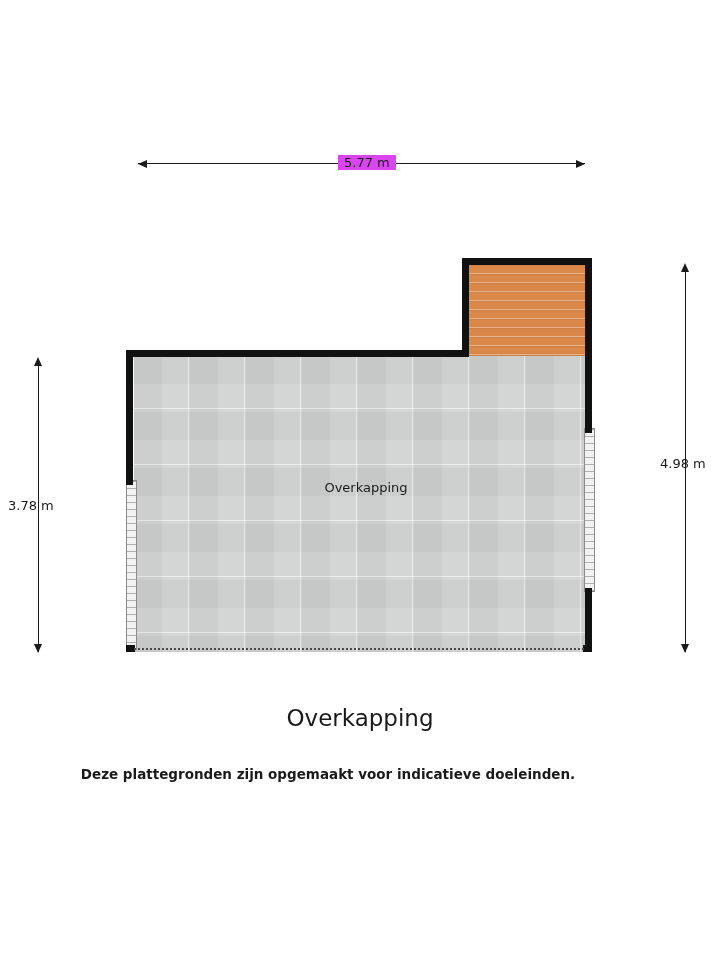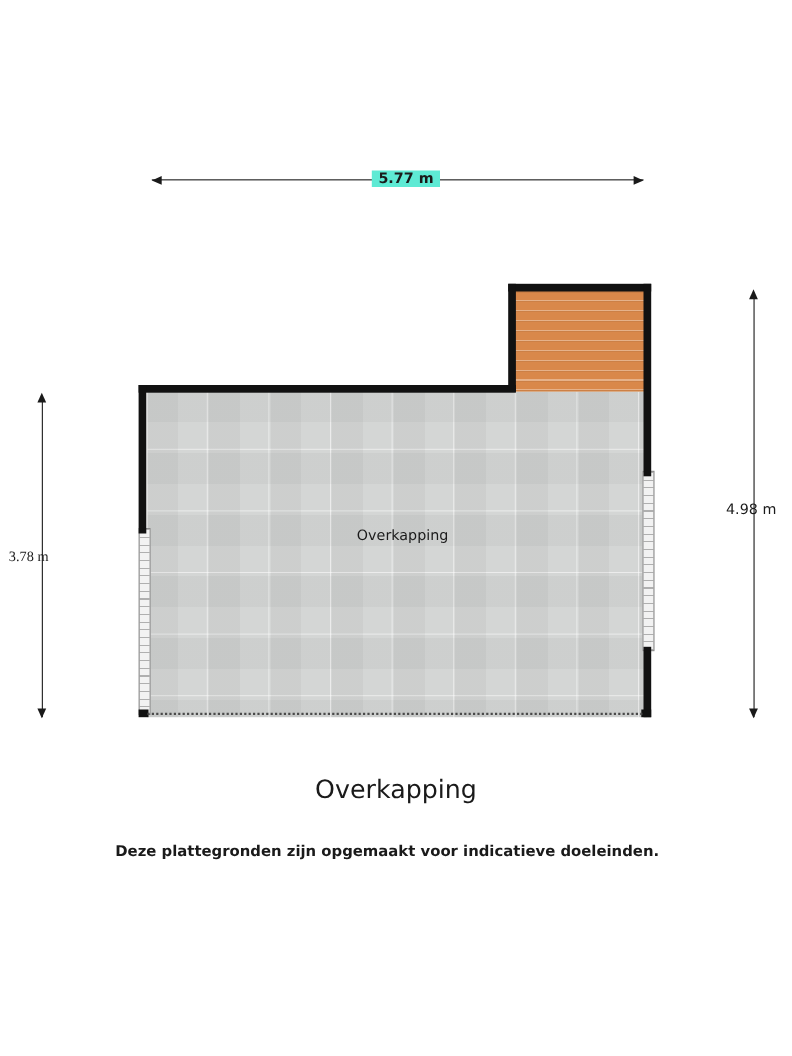--- a/index.html
+++ b/index.html
@@ -61,38 +61,36 @@
   .arrow-down {
     border-left: 4px solid transparent;
     border-right: 4px solid transparent;
     border-top: 9px solid #1a1a1a;
   }
   .dim-top-label {
     left: 338px;
     top: 155px;
   }
   .dim-top-label-bg {
-    background: #5eead4;
+    background: #d946ef;
     padding: 0 6px;
-    font-weight: bold;
   }
 
   
   .dim-left-line {
     position: absolute;
     left: 38px;
     top: 360px;
     width: 1px;
     height: 292px;
     background: #1a1a1a;
   }
   .dim-left-label {
     left: 8px;
     top: 498px;
-    font-family: Liberation Serif, serif;
   }
 
   
   .dim-right-line {
     position: absolute;
     left: 685px;
     top: 266px;
     width: 1px;
     height: 386px;
     background: #1a1a1a;
@@ -224,21 +222,20 @@
   .disclaimer {
     position: absolute;
     left: 0;
     top: 765px;
     width: 656px;
     text-align: center;
     font-size: 13.5px;
     font-weight: bold;
     line-height: 1.45;
     color: #1a1a1a;
-    margin-left: 24px;
   }
 </style>
 </head>
 <body>
 
 <div class="canvas">
 
   <div>
     <div class="dim-top-line"></div>
     <div class="arrow arrow-left" style="left:138px; top:160px;"></div>

